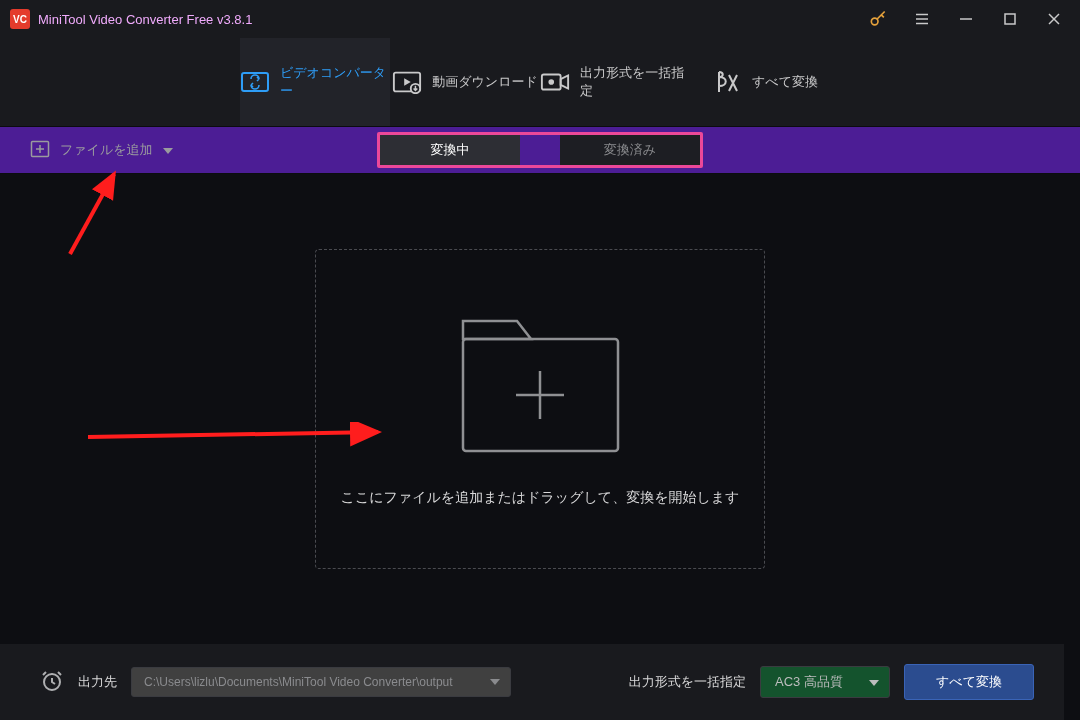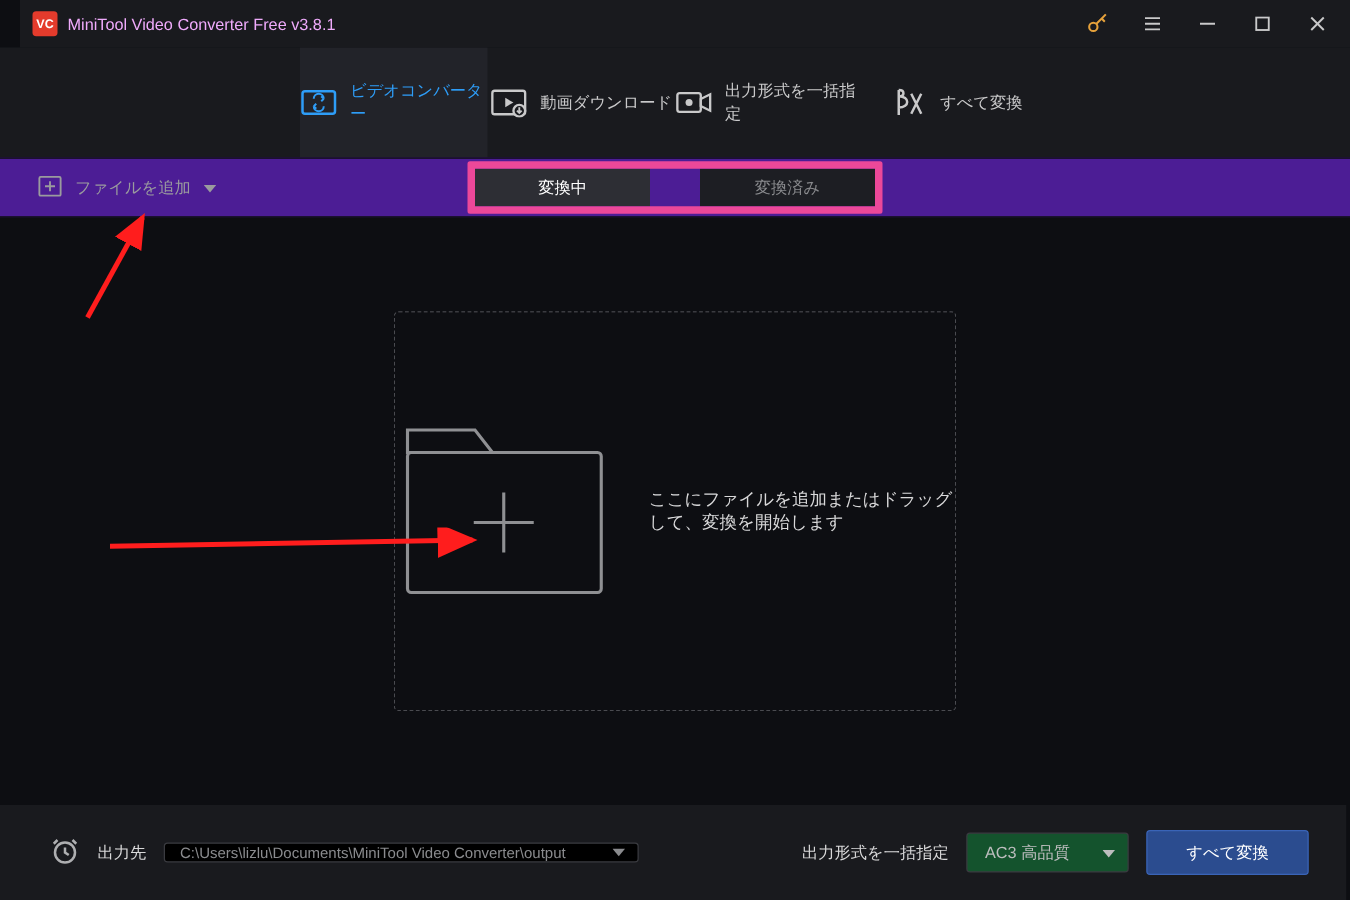--- a/index.html
+++ b/index.html
@@ -11,21 +11,20 @@
     overflow: hidden;
     position: relative;
   }
   
   .titlebar {
     position: relative;
     height: 38px;
     display: flex; align-items: center;
     padding: 0 4px 0 10px;
     background: #191a1e;
-    margin-left: 16px;
   }
   .app-logo {
     width: 20px; height: 20px;
     background: #e43b2c;
     border-radius: 3px;
     display: flex; align-items: center; justify-content: center;
     color: #fff; font-weight: 700; font-size: 10px;
     margin-right: 8px;
   }
   .app-title { font-size: 13px; color: #f0abfc; }
@@ -70,21 +69,21 @@
     position: relative;
   }
   .add-file-btn {
     display: flex; align-items: center; gap: 10px;
     color: #9a9b9e; font-size: 13px;
   }
   .segmented {
     position: absolute; left: 50%; top: 50%;
     transform: translate(-50%, -50%);
     display: flex;
-    border: 6px solid #ec4899;
+    border: 3px solid #ec4899;
     border-radius: 2px;
     overflow: hidden;
     gap: 40px;
   }
   .seg {
     width: 140px; height: 30px;
     display:flex; align-items:center; justify-content:center;
     font-size: 13px;
     background: #1d1e23;
     color: #8a8b8e;
@@ -95,46 +94,46 @@
   .main {
     height: 470px;
     background: #0d0e12;
     display:flex; align-items:center; justify-content:center;
     position: relative;
   }
   .dropzone {
     width: 450px; height: 320px;
     border: 1px dashed #4a4b50;
     border-radius: 4px;
-    display:flex; flex-direction:row; align-items:center; justify-content:center;
+    display:flex; flex-direction:column; align-items:center; justify-content:center;
     gap: 28px;
   }
   .folder-icon { width: 175px; height: 150px; }
   .dz-text { color: #d8d8d9; font-size: 14px; }
 
   
   .arrow { position: absolute; pointer-events: none; }
   .arrow svg { display:block; }
 
   
   .bottombar {
-    position: absolute; bottom: 0; left: 0; right: 3px;
+    position: absolute; bottom: 0; left: 0; right: 16px;
     height: 76px;
     background: #191a1e;
     display:flex; align-items:center;
     padding: 0 30px 0 40px;
     gap: 14px;
     font-size: 13px;
   }
   .clock-icon { color: #aeafb1; }
   .out-label { color: #d8d8d9; }
   .path-field {
-    width: 380px; height: 16px;
+    width: 380px; height: 30px;
     border: 1px solid #3a3b40;
-    background: #000000;
+    background: #404040;
     border-radius: 3px;
     padding: 0 30px 0 12px;
     color: #8a8b8e;
     display:flex; align-items:center;
     position: relative;
     font-size: 12px;
   }
   .path-field .chev { position:absolute; right:10px; top:50%; transform:translateY(-50%); }
   .spacer { flex: 1; }
   .fmt-label { color: #d8d8d9; }

